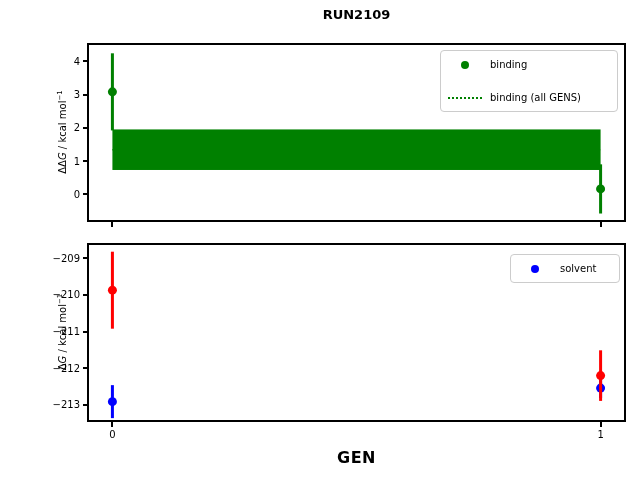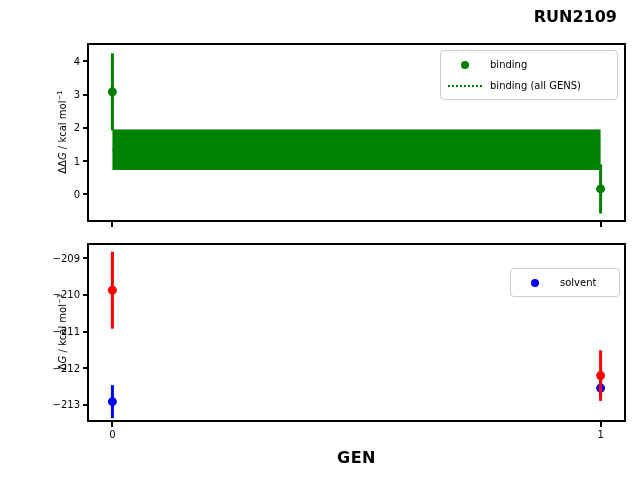--- a/index.html
+++ b/index.html
@@ -2,42 +2,42 @@
 <html><head>
 <meta charset="utf-8">
 <style>
   html,body{margin:0;padding:0;background:#fff;}
   #figure{
     position:relative;width:640px;height:480px;background:#fff;overflow:hidden;
     font-family:"DejaVu Sans","Liberation Sans",sans-serif;color:#000;
   }
   #plot-svg{position:absolute;left:0;top:0;}
   .fig-title{
-    position:absolute;left:80px;top:7px;width:537px;text-align:right;
-    font-size:16px;font-weight:bold;
+    position:absolute;left:88px;top:7px;width:537px;text-align:center;
+    font-size:13px;font-weight:bold;
   }
   .ylabel{
     position:absolute;width:160px;height:14px;line-height:14px;text-align:center;
     font-size:10px;transform:rotate(-90deg);white-space:nowrap;
   }
   .ylabel .sym{font-style:italic;}
   .ylabel sup{font-size:7px;}
   #ylabel-top{left:-20px;top:125px;}
   #ylabel-bottom{left:-20px;top:325px;}
   .xlabel{
     position:absolute;left:88px;top:448px;width:537px;text-align:center;
     font-size:16px;font-weight:bold;letter-spacing:0.5px;
   }
   .legend{
     position:absolute;background:rgba(255,255,255,0.9);border:1px solid #cccccc;
     border-radius:4px;padding:5px 7px 5px 5px;display:flex;flex-direction:column;
-    gap:4px;font-size:10px;
+    gap:16px;font-size:10px;
   }
   #legend-top{left:440px;top:50px;width:164px;}
-  #legend-bottom{left:510px;top:268px;width:96px;}
+  #legend-bottom{left:510px;top:254px;width:96px;}
   .legend-row{display:flex;align-items:center;height:17px;}
   .legend-swatch{width:38px;display:flex;justify-content:center;align-items:center;flex:0 0 38px;}
   .legend-dot{width:8px;height:8px;border-radius:50%;}
   .legend-dotline{width:34px;height:0;border-top:2px dotted #008000;}
   .legend-label{white-space:nowrap;padding-left:6px;}
 </style>
 </head>
 <body>
 
 <div id="figure">

